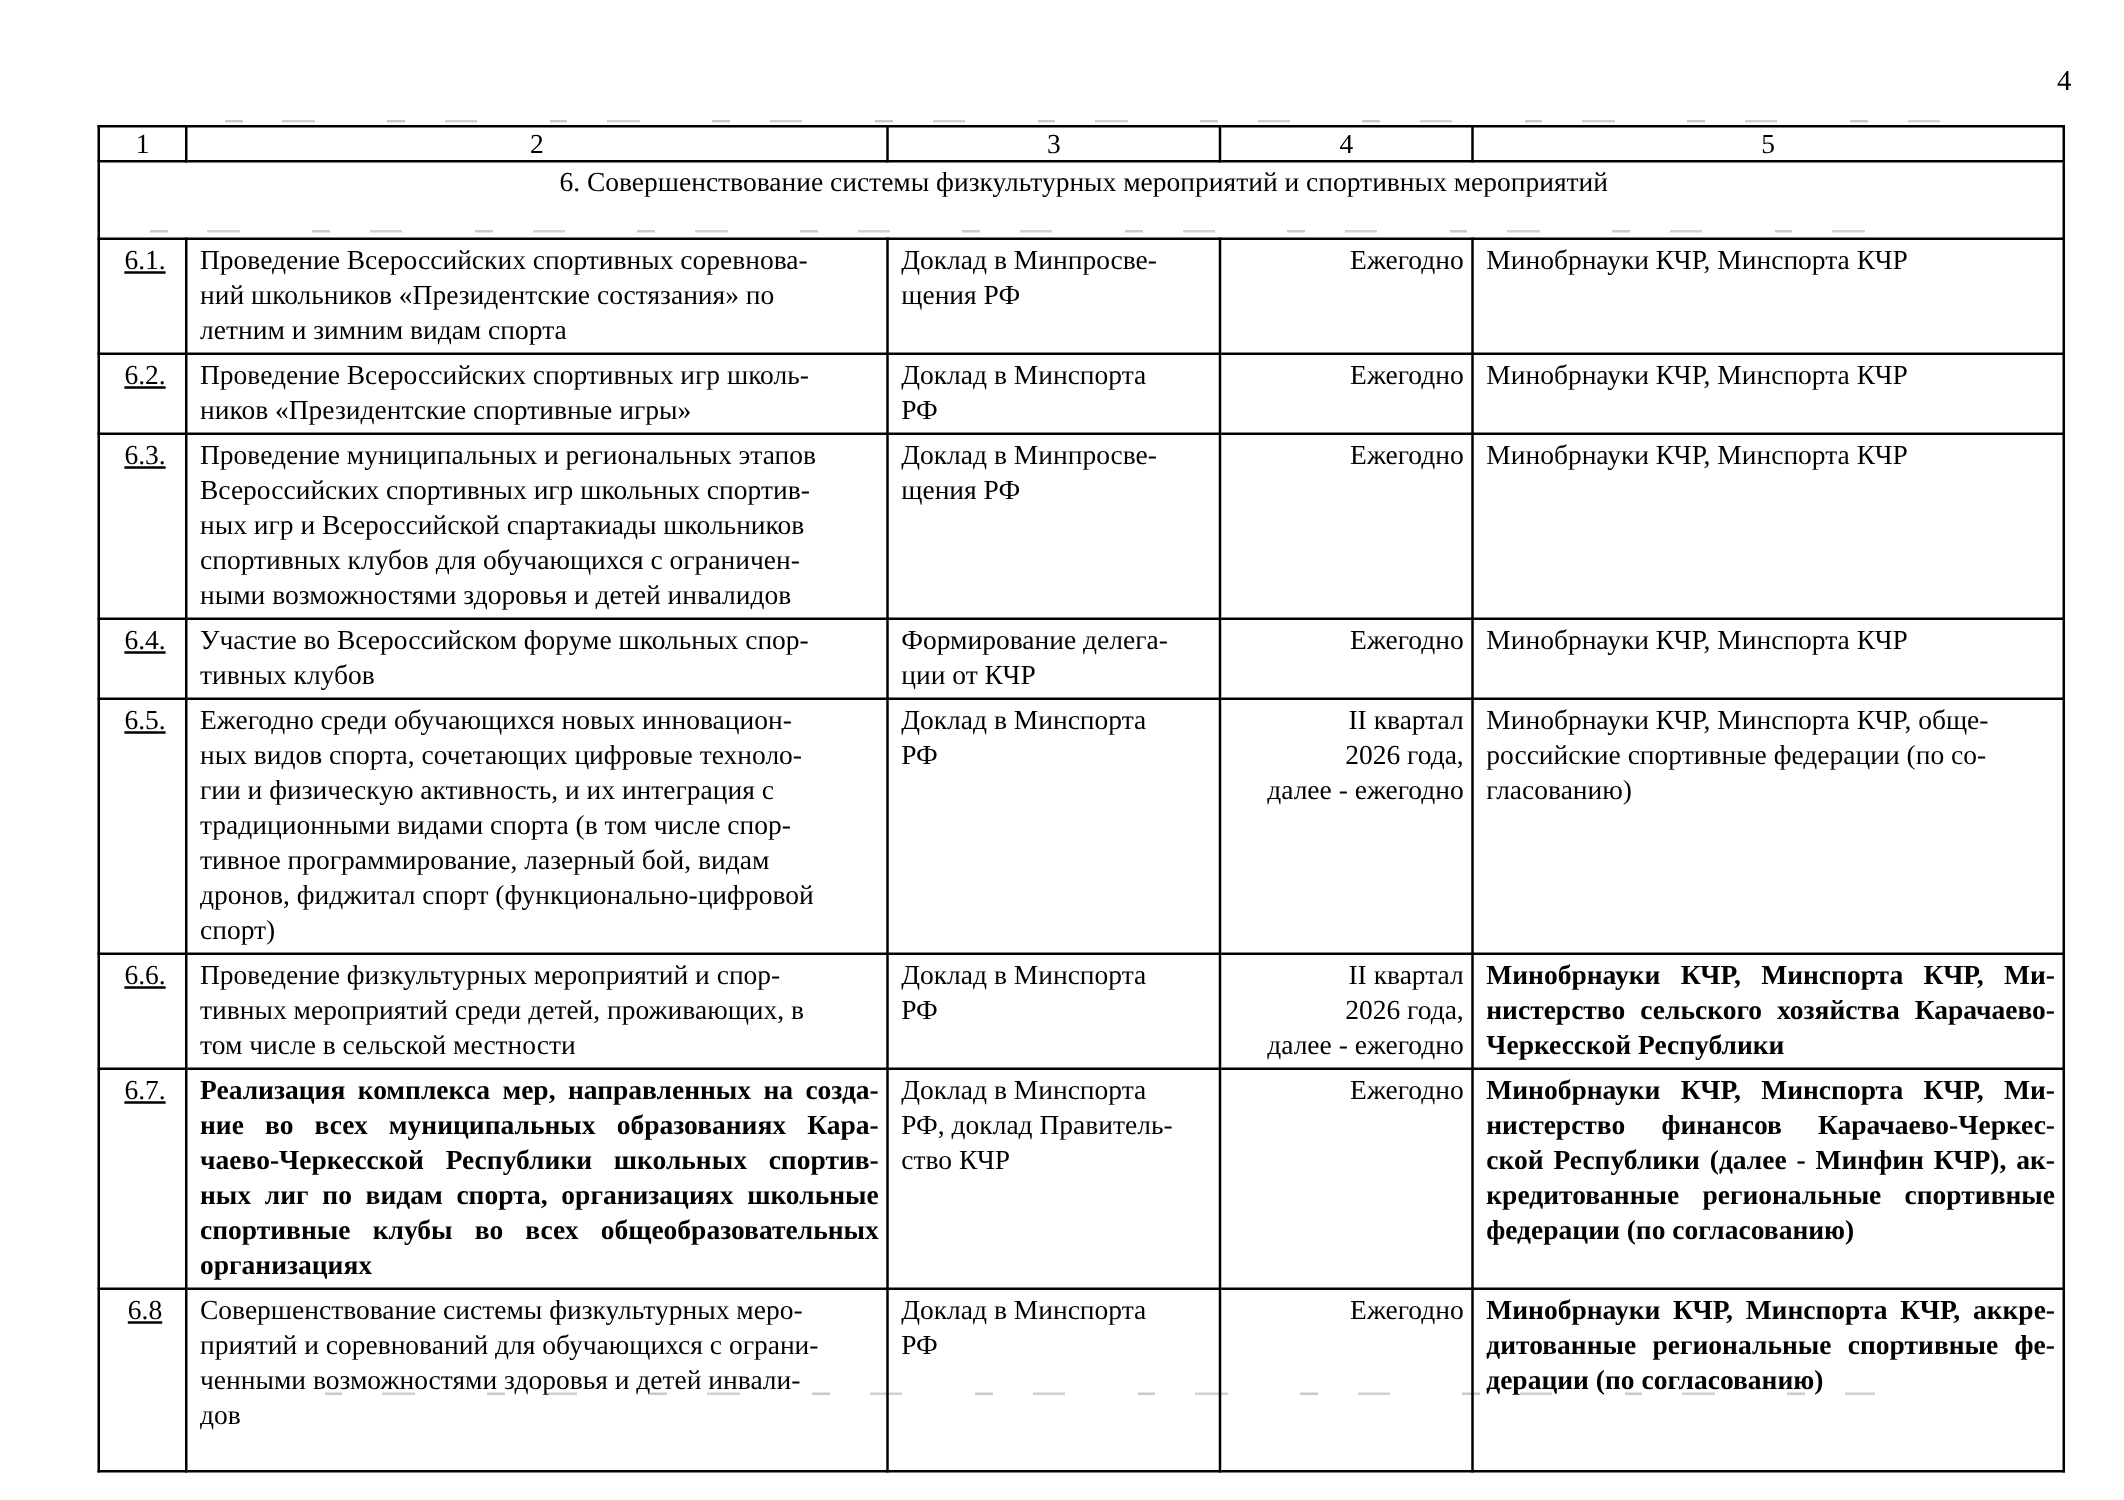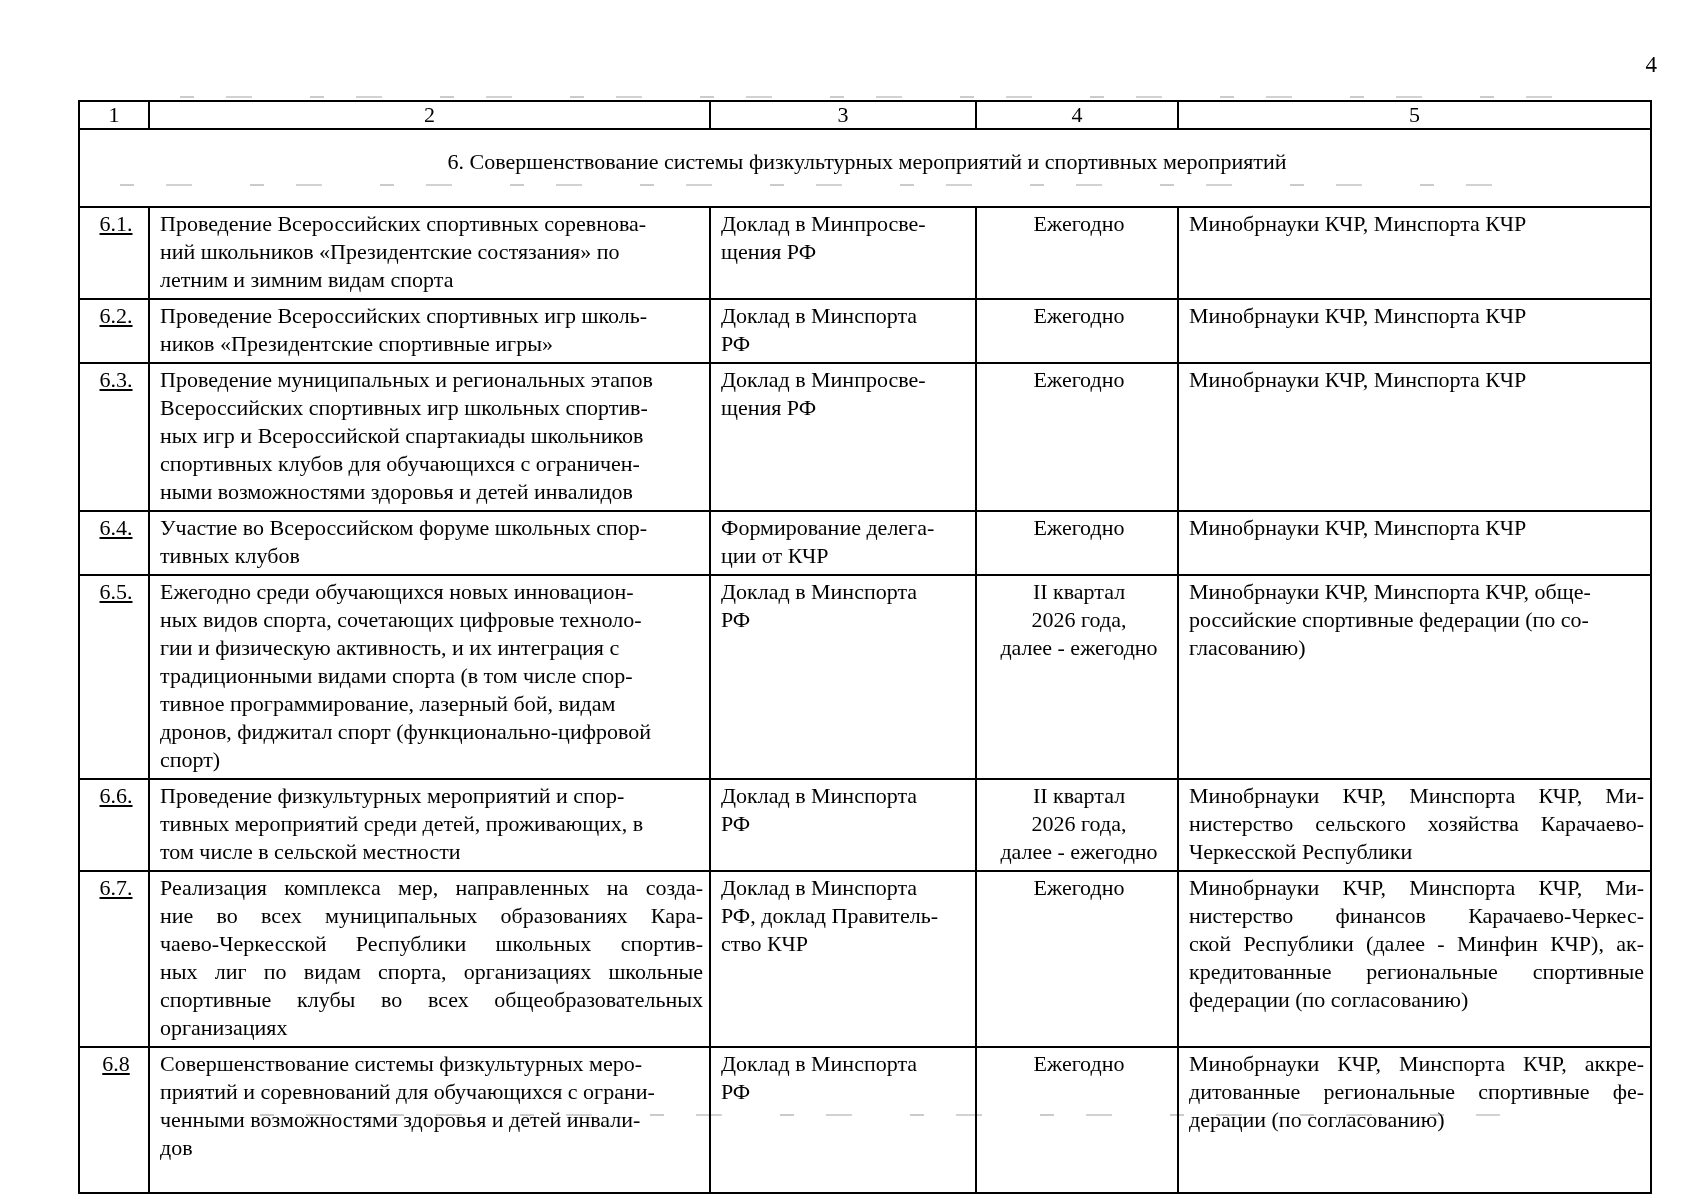--- a/index.html
+++ b/index.html
@@ -41,35 +41,35 @@
   }
   .plan-table th {
     text-align: center;
     padding: 0;
     height: 26px;
     line-height: 26px;
   }
   .section-row td {
     text-align: center;
     height: 54px;
-    padding-top: 18px;
+    padding-top: 2px;
     vertical-align: top;
     border-radius: 29px;
   }
   .c-num {
     text-align: center;
     padding-left: 2px;
     padding-right: 2px;
     text-decoration: underline;
   }
   .c-per {
-    text-align: center;
+    text-align: right;
   }
   .ln { min-height: 28px; }
-  .jt .ln { text-align: justify; text-align-last: justify; }
+  .jt .ln { text-align: justify; text-align-last: justify; font-weight: bold; }
   .jt .ln:last-child { text-align-last: left; }
   .last-row td { height: 138px; }
   
   .artifact {
     position: absolute;
     height: 2px;
     opacity: 0.45;
     background: repeating-linear-gradient(90deg,
       #8a8a8a 0 14px, transparent 14px 46px,
       #9a9a9a 46px 72px, transparent 72px 130px);

